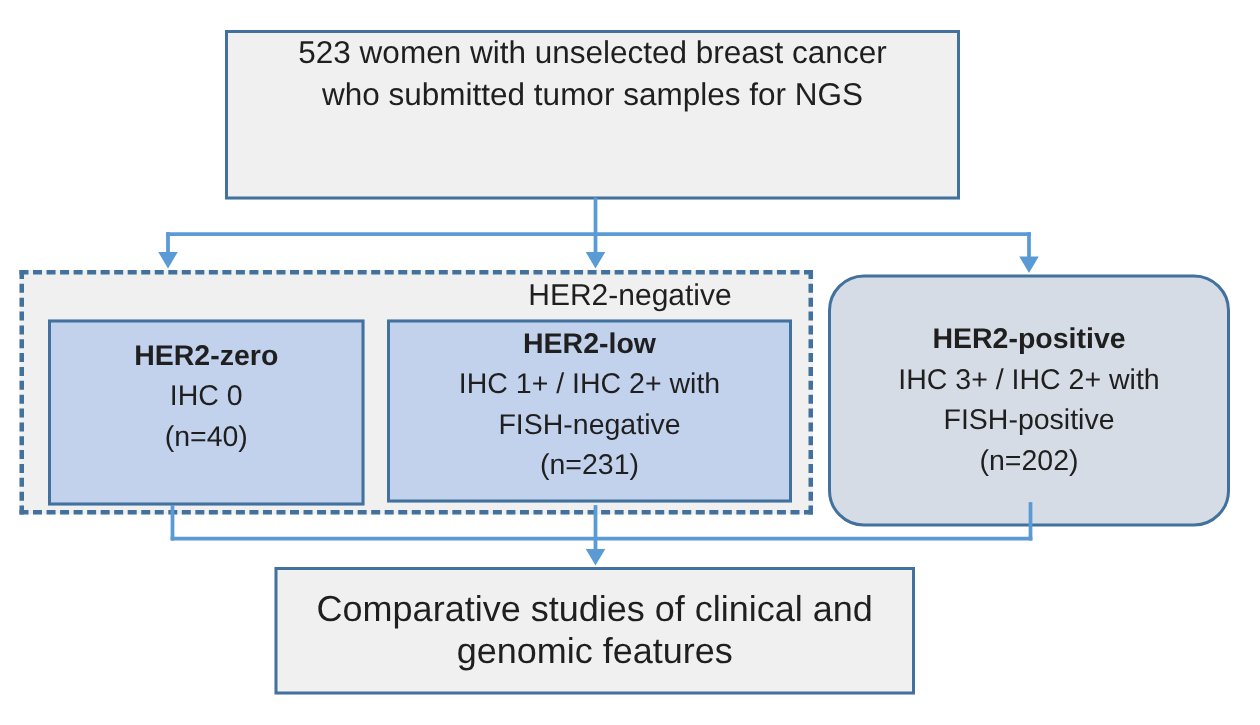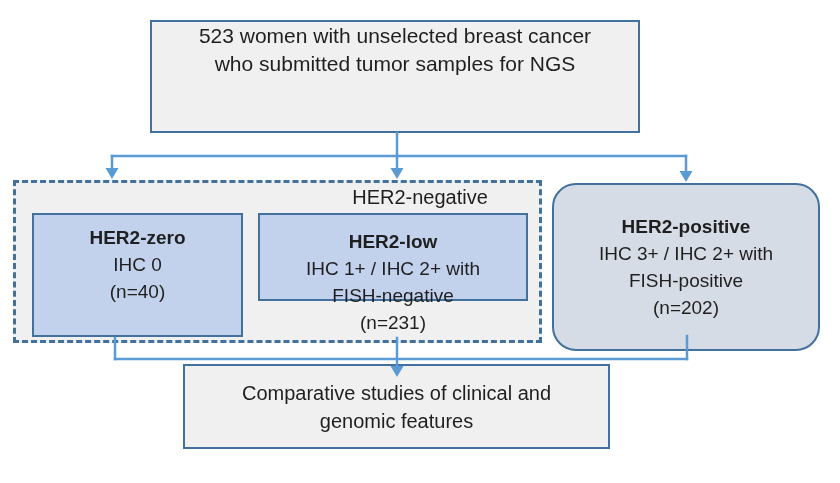--- a/index.html
+++ b/index.html
@@ -54,36 +54,36 @@
     font-size:20px; line-height:26px;
     z-index:2;
   }
   .zero{
     left:32px; top:213px; width:211px; height:124px;
     background:var(--blue-fill);
     padding-top:9px;
     font-size:19px; line-height:27px;
   }
   .low{
-    left:258px; top:213px; width:270px; height:88px;
+    left:258px; top:213px; width:270px; height:122px;
     background:var(--blue-fill);
-    padding-top:13px;
+    padding-top:1px;
     font-size:19px; line-height:27px;
   }
   .positive{
     left:552px; top:183px; width:268px; height:168px;
     background:var(--bluegray-fill);
     justify-content:center;
     font-size:19px; line-height:27px;border-radius:24px;
   }
   .outcome{
-    left:183px; top:364px; width:427px; height:85px;
+    left:183px; top:378px; width:427px; height:85px;
     background:var(--gray-fill);
     justify-content:center;
-    font-size:20px; line-height:28px;
+    font-size:24px; line-height:28px;
   }
   .box-title{font-weight:bold;}
   .connectors{
     position:absolute;
     left:0; top:0;
     width:840px; height:483px;
     z-index:5;
     pointer-events:none;
   }
   .conn{

